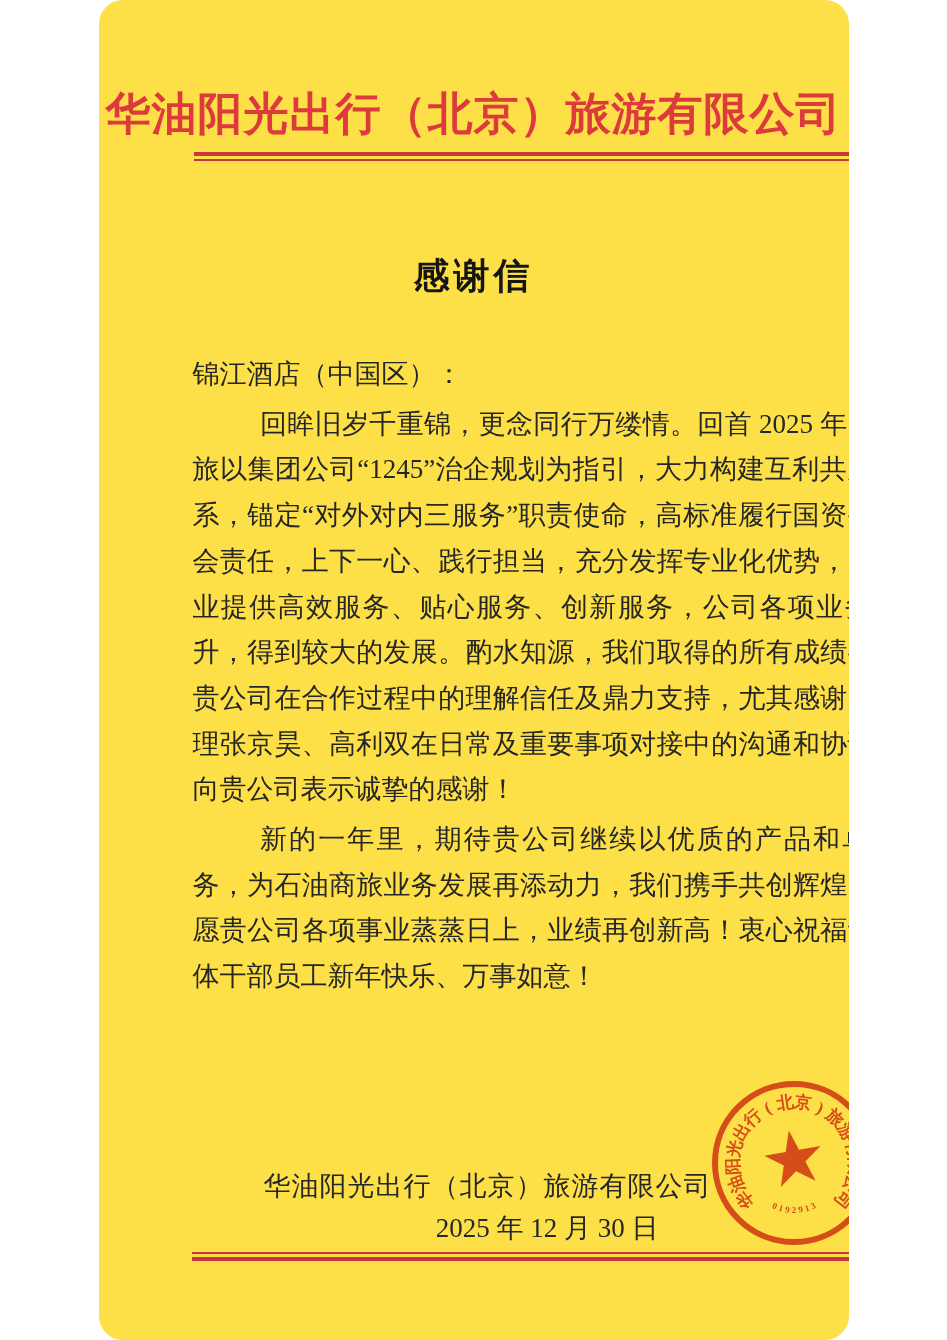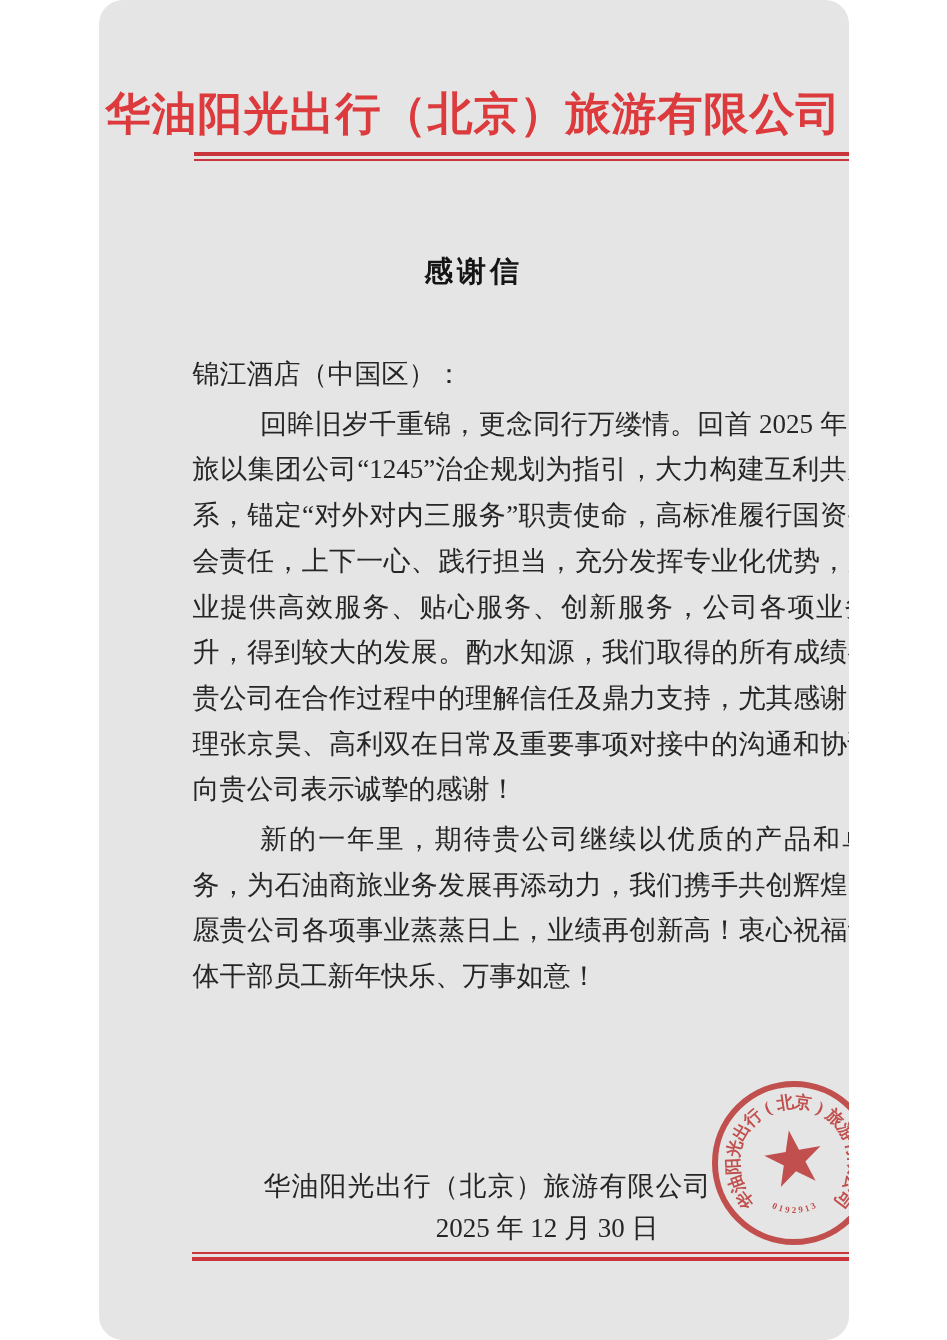--- a/index.html
+++ b/index.html
@@ -6,21 +6,21 @@
     --header-red:#dc3a3c;
     --rule-red:#c9353a;
     --seal-red:#d2413f;
     --text-color:#262626;
   }
   html,body{margin:0;padding:0;background:#ffffff;}
   .page{
     position:relative;
     width:750px;height:1340px;
     margin:0 auto;
-    background:#e5e5e5;
+    background:#fde047;
     overflow:hidden;
     font-family:"Liberation Serif", serif;
     border-radius:24px;
   }
   .header-title{
     position:absolute;top:84px;left:0;width:100%;
     text-align:center;
     font-size:45px;font-weight:bold;
     color:var(--header-red);
     letter-spacing:1px;
@@ -32,21 +32,21 @@
     border-top:4px solid var(--rule-red);
     border-bottom:2px solid var(--rule-red);
   }
   .doc-number{
     position:absolute;top:176px;left:112px;
     font-size:21px;color:#2b2b2b;letter-spacing:2px;
   }
   .letter-title{
     position:absolute;top:252px;left:0;width:100%;
     text-align:center;
-    font-size:29px;font-weight:bold;color:#151515;
+    font-size:36px;font-weight:bold;color:#151515;
     letter-spacing:4px;
   }
   .body-text{
     position:absolute;top:348px;left:90px;width:772px;
     font-size:27px;line-height:45.7px;
     color:var(--text-color);
     text-align:justify;
   }
   .body-text p{margin:4px;text-indent:2.5em;}
   .body-text .recipient{text-indent:0;}

